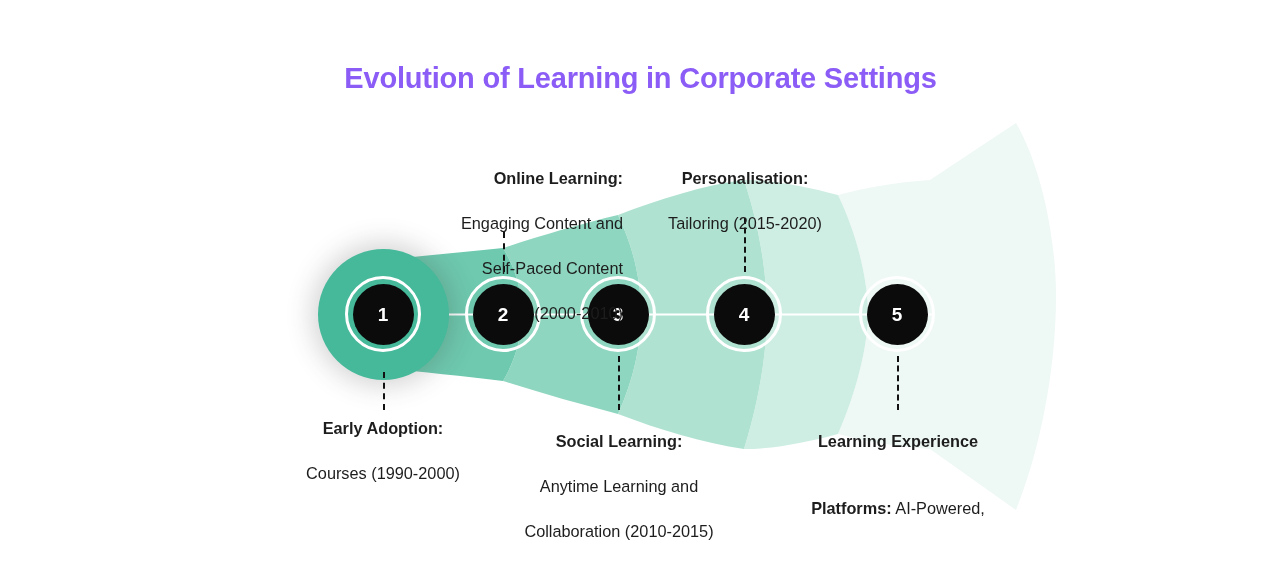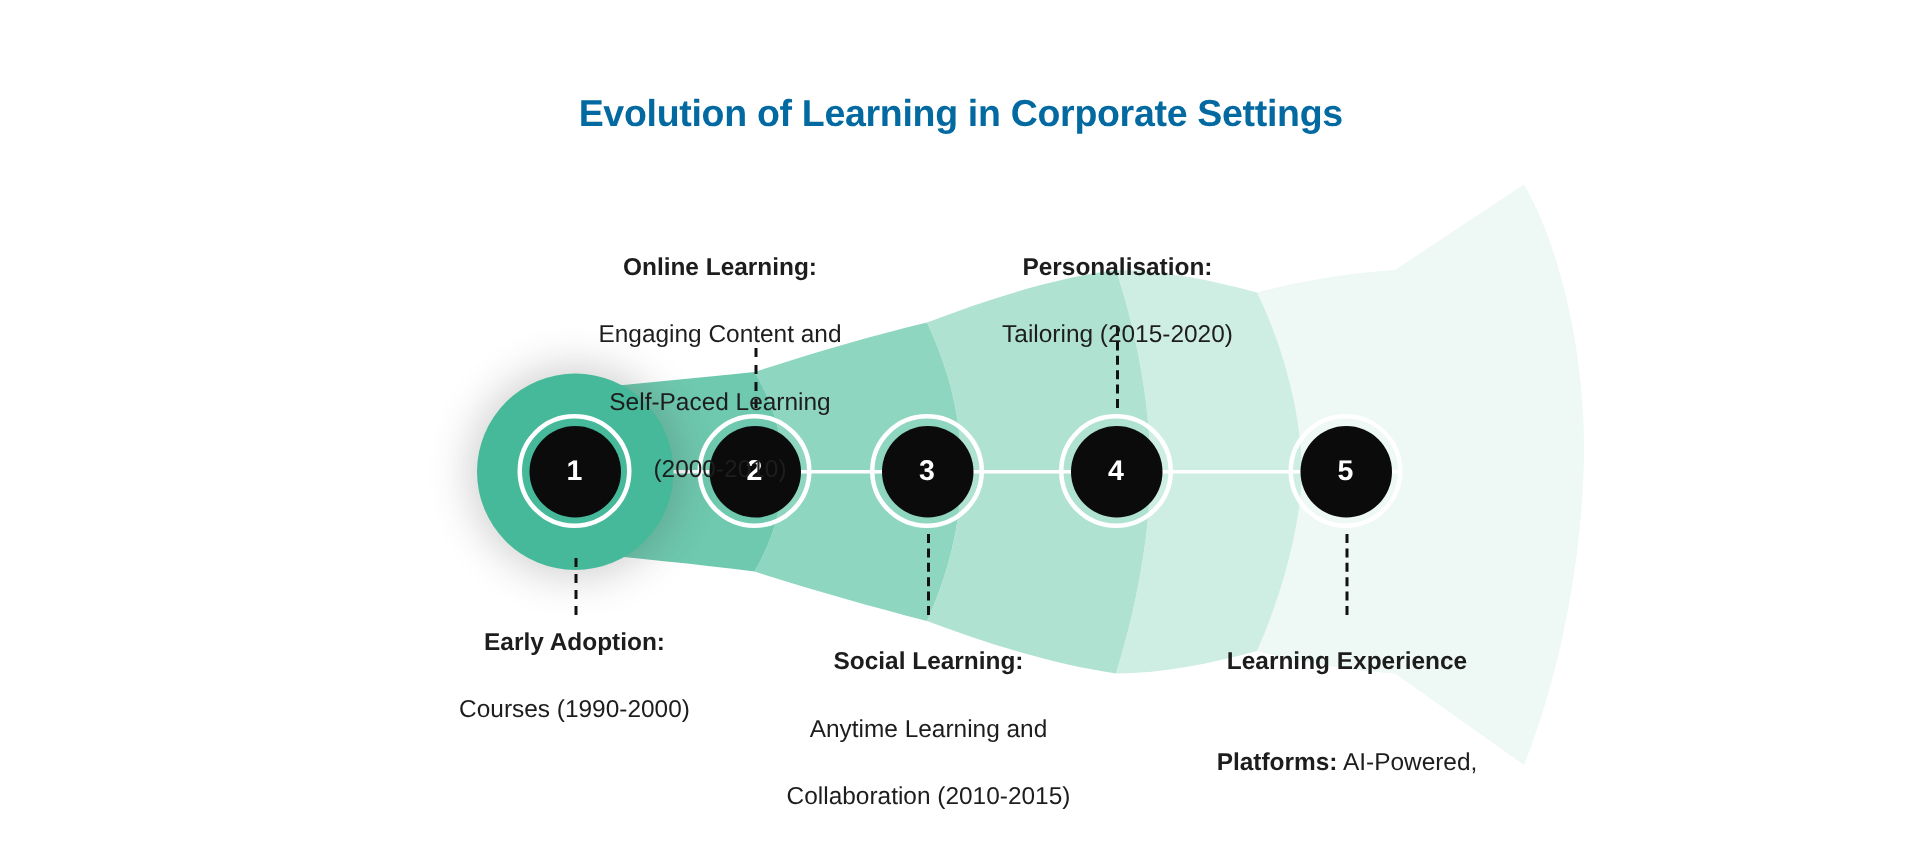--- a/index.html
+++ b/index.html
@@ -29,24 +29,24 @@
     width: 1281px;
     height: 578px;
   }
 
   .chart-title {
     position: absolute;
     left: 0;
     top: 62px;
     width: 1281px;
     text-align: center;
-    font-size: 25px;
+    font-size: 29px;
     font-weight: bold;
     letter-spacing: -0.2px;
-    color: #0369a1;
+    color: #8b5cf6;
   }
 
   
   .node {
     position: absolute;
     width: 76px;
     height: 76px;
     margin-left: -38px;
     margin-top: -38px;
     border-radius: 50%;
@@ -179,24 +179,24 @@
   <div class="node" style="left:618px; top:314px;">
     <div class="node-core">3</div>
   </div>
   <div class="node" style="left:744px; top:314px;">
     <div class="node-core">4</div>
   </div>
   <div class="node" style="left:897px; top:314px;">
     <div class="node-core">5</div>
   </div>
 
-  <div class="label" style="left:360px; top:144px; width:240px;">
+  <div class="label" style="left:383px; top:144px; width:240px;text-align:right;">
     <div class="hd">Online Learning:</div>
     <div>Engaging Content and</div>
-    <div>Self-Paced Learning</div>
+    <div>Self-Paced Content</div>
     <div>(2000-2010)</div>
   </div>
 
   <div class="label" style="left:625px; top:144px; width:240px;">
     <div class="hd">Personalisation:</div>
     <div>Tailoring (2015-2020)</div>
   </div>
 
   <div class="label" style="left:263px; top:394px; width:240px;">
     <div class="hd">Early Adoption:</div>

